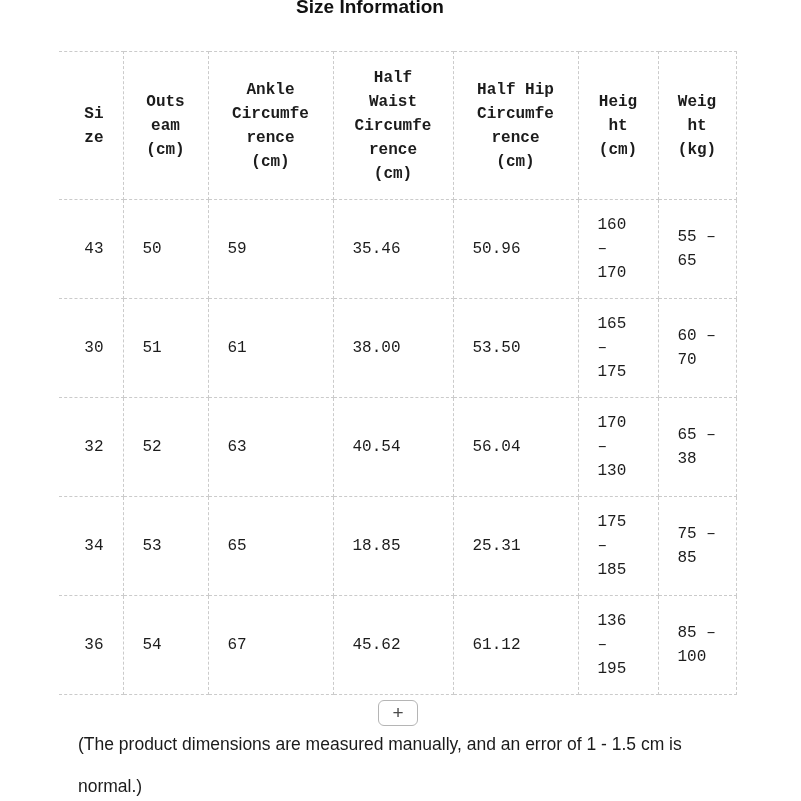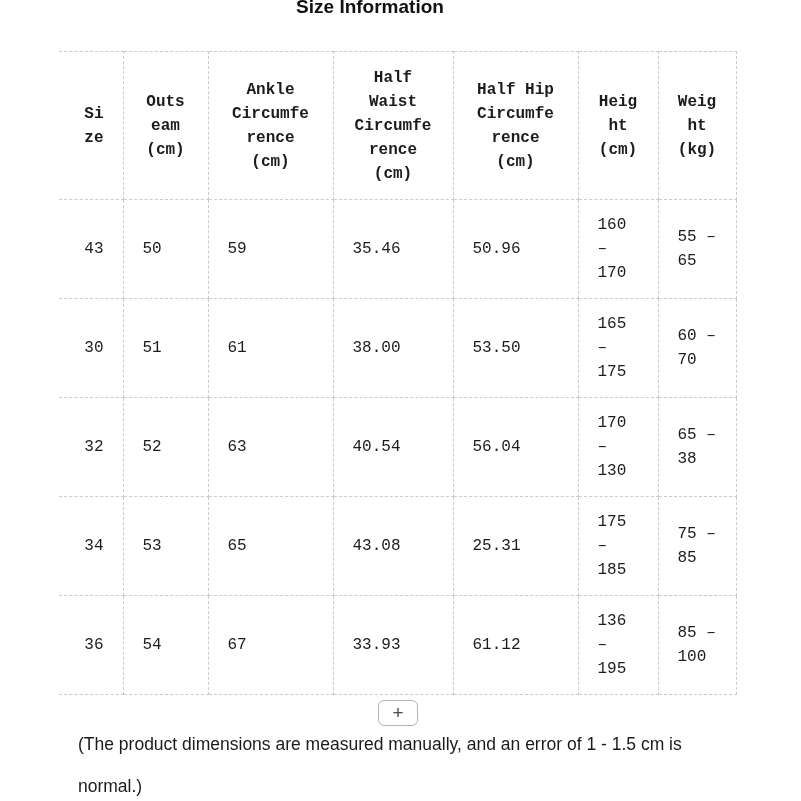--- a/index.html
+++ b/index.html
@@ -137,30 +137,30 @@
         <td>63</td>
         <td>40.54</td>
         <td>56.04</td>
         <td>170 – 130</td>
         <td>65 – 38</td>
       </tr>
       <tr class="data-row">
         <td>34</td>
         <td>53</td>
         <td>65</td>
-        <td>43.08</td>
+        <td>18.85</td>
         <td>25.31</td>
         <td>175 – 185</td>
         <td>75 – 85</td>
       </tr>
       <tr class="data-row">
         <td>36</td>
         <td>54</td>
         <td>67</td>
-        <td>33.93</td>
+        <td>45.62</td>
         <td>61.12</td>
         <td>136 – 195</td>
         <td>85 – 100</td>
       </tr>
     </tbody>
 </table>
 
 <button class="plus-btn">+</button>
 
 <div class="note">(The product dimensions are measured manually, and an error of 1 - 1.5 cm is normal.)</div>

